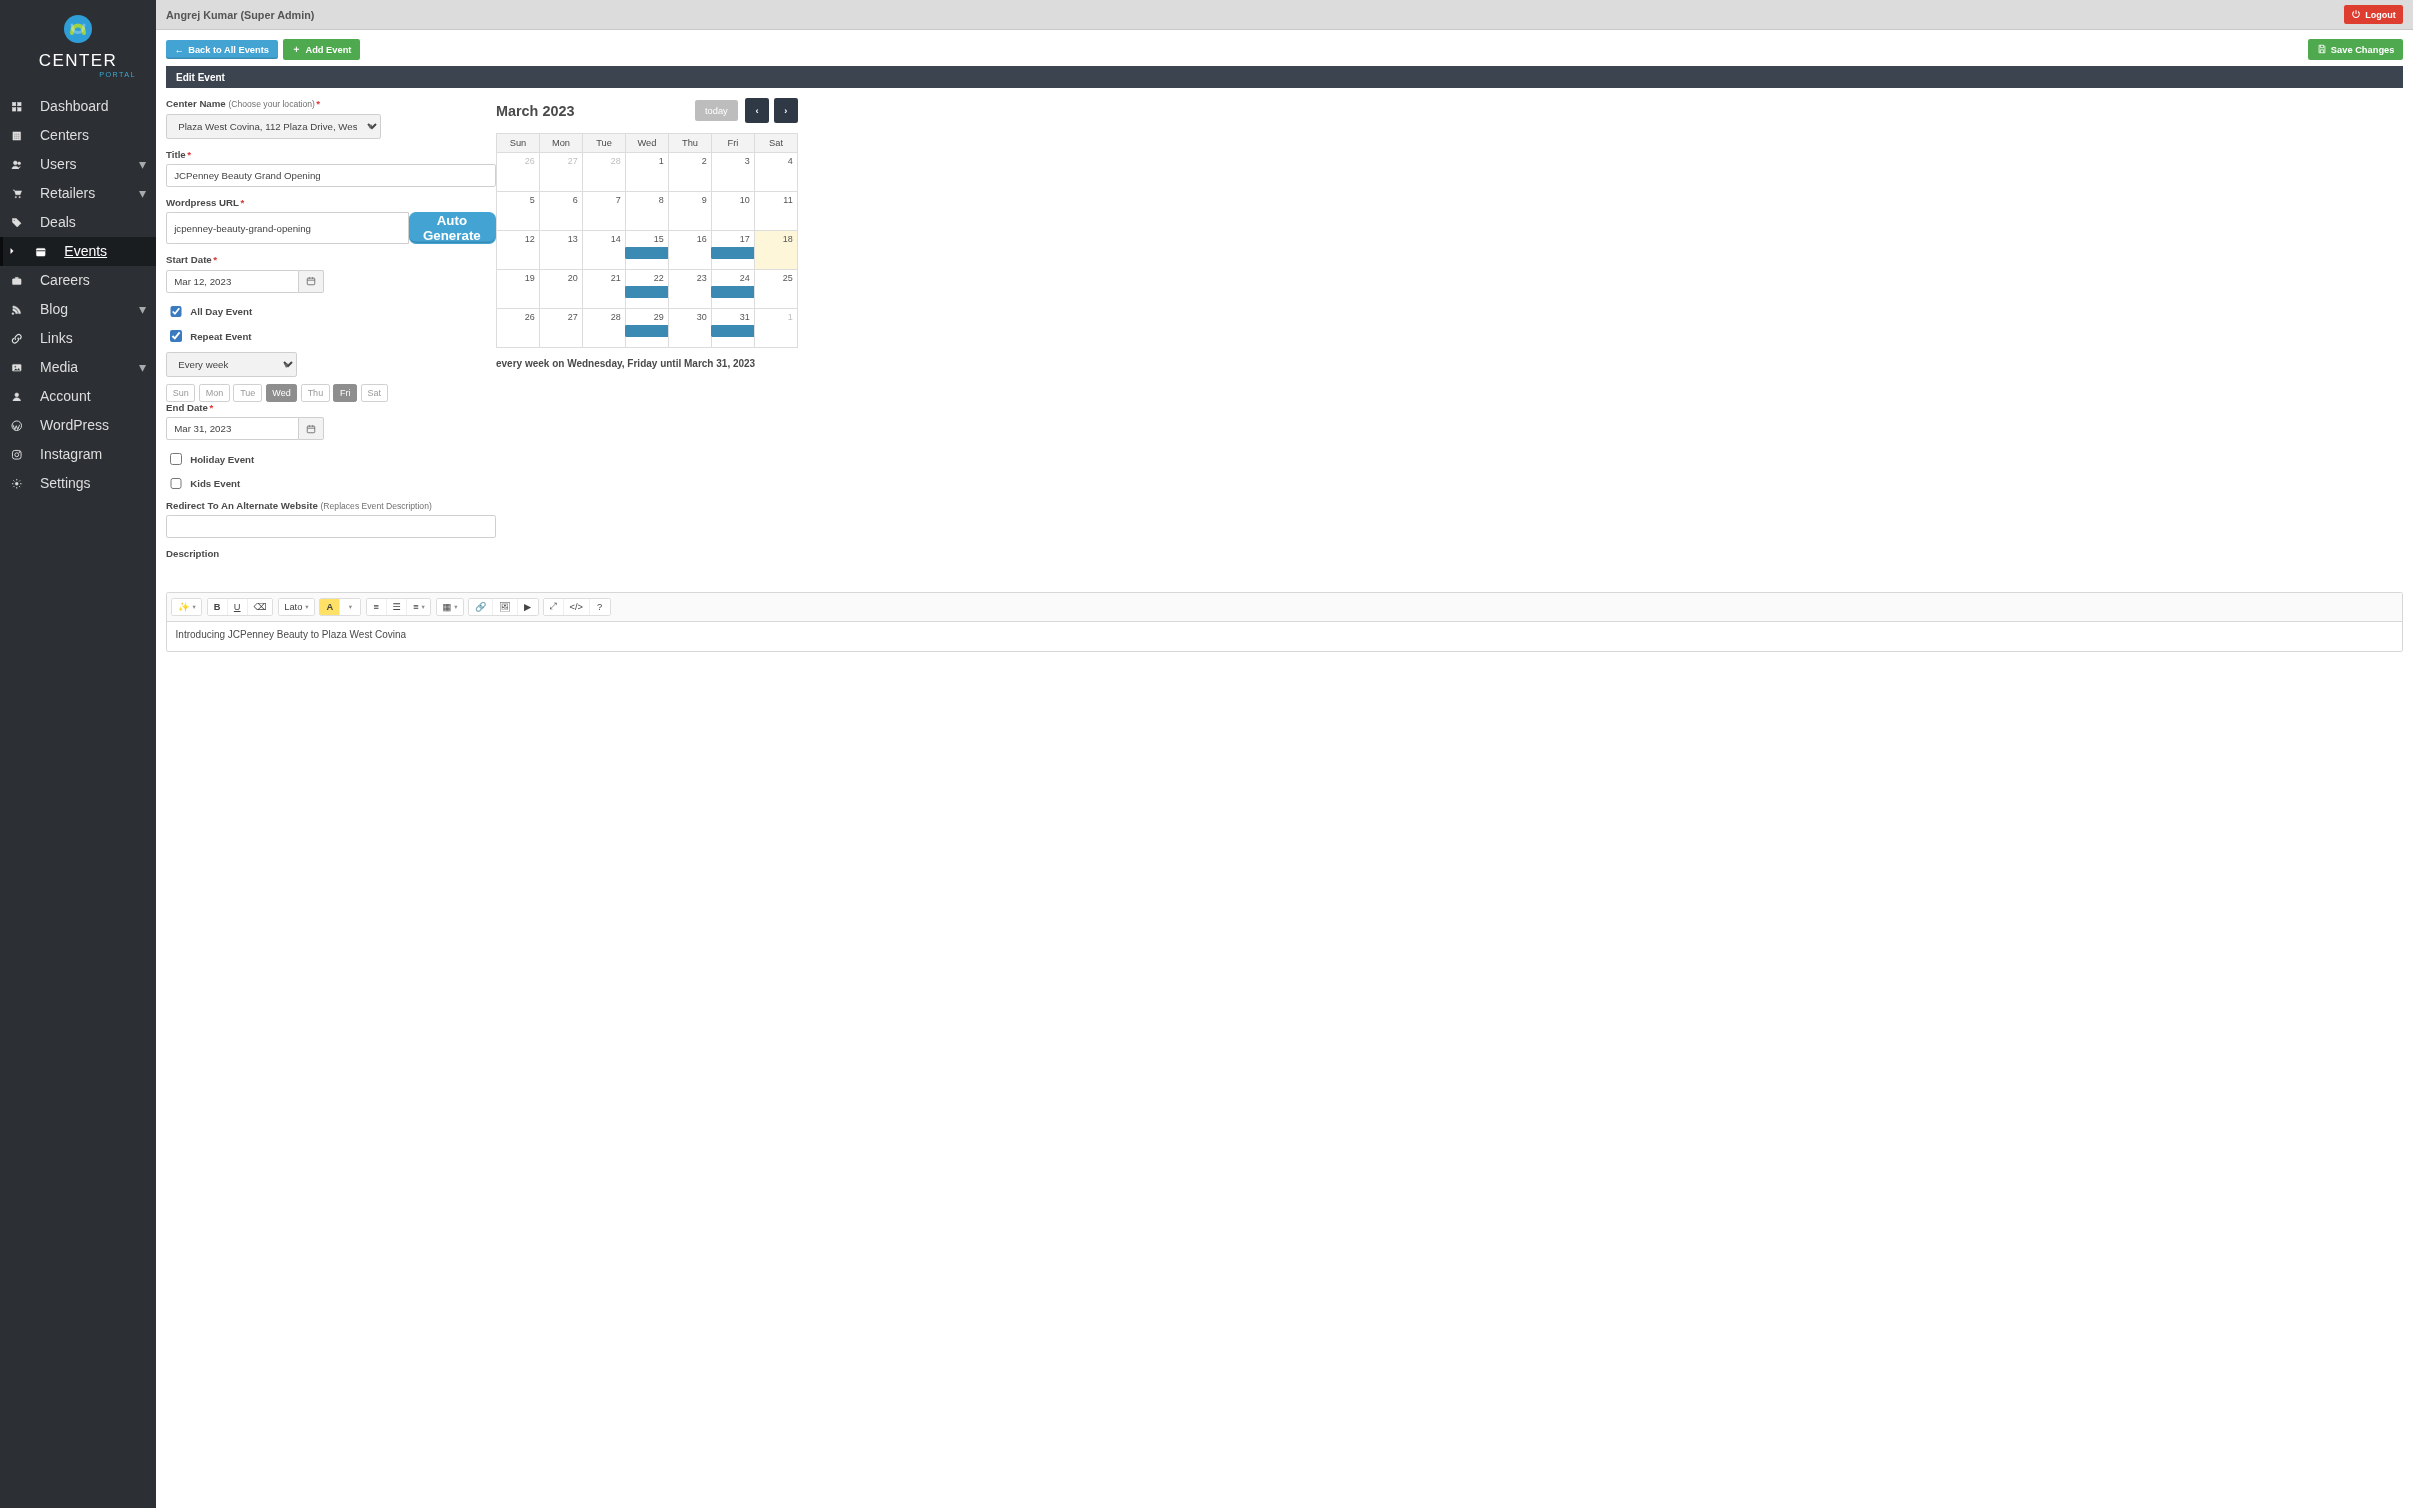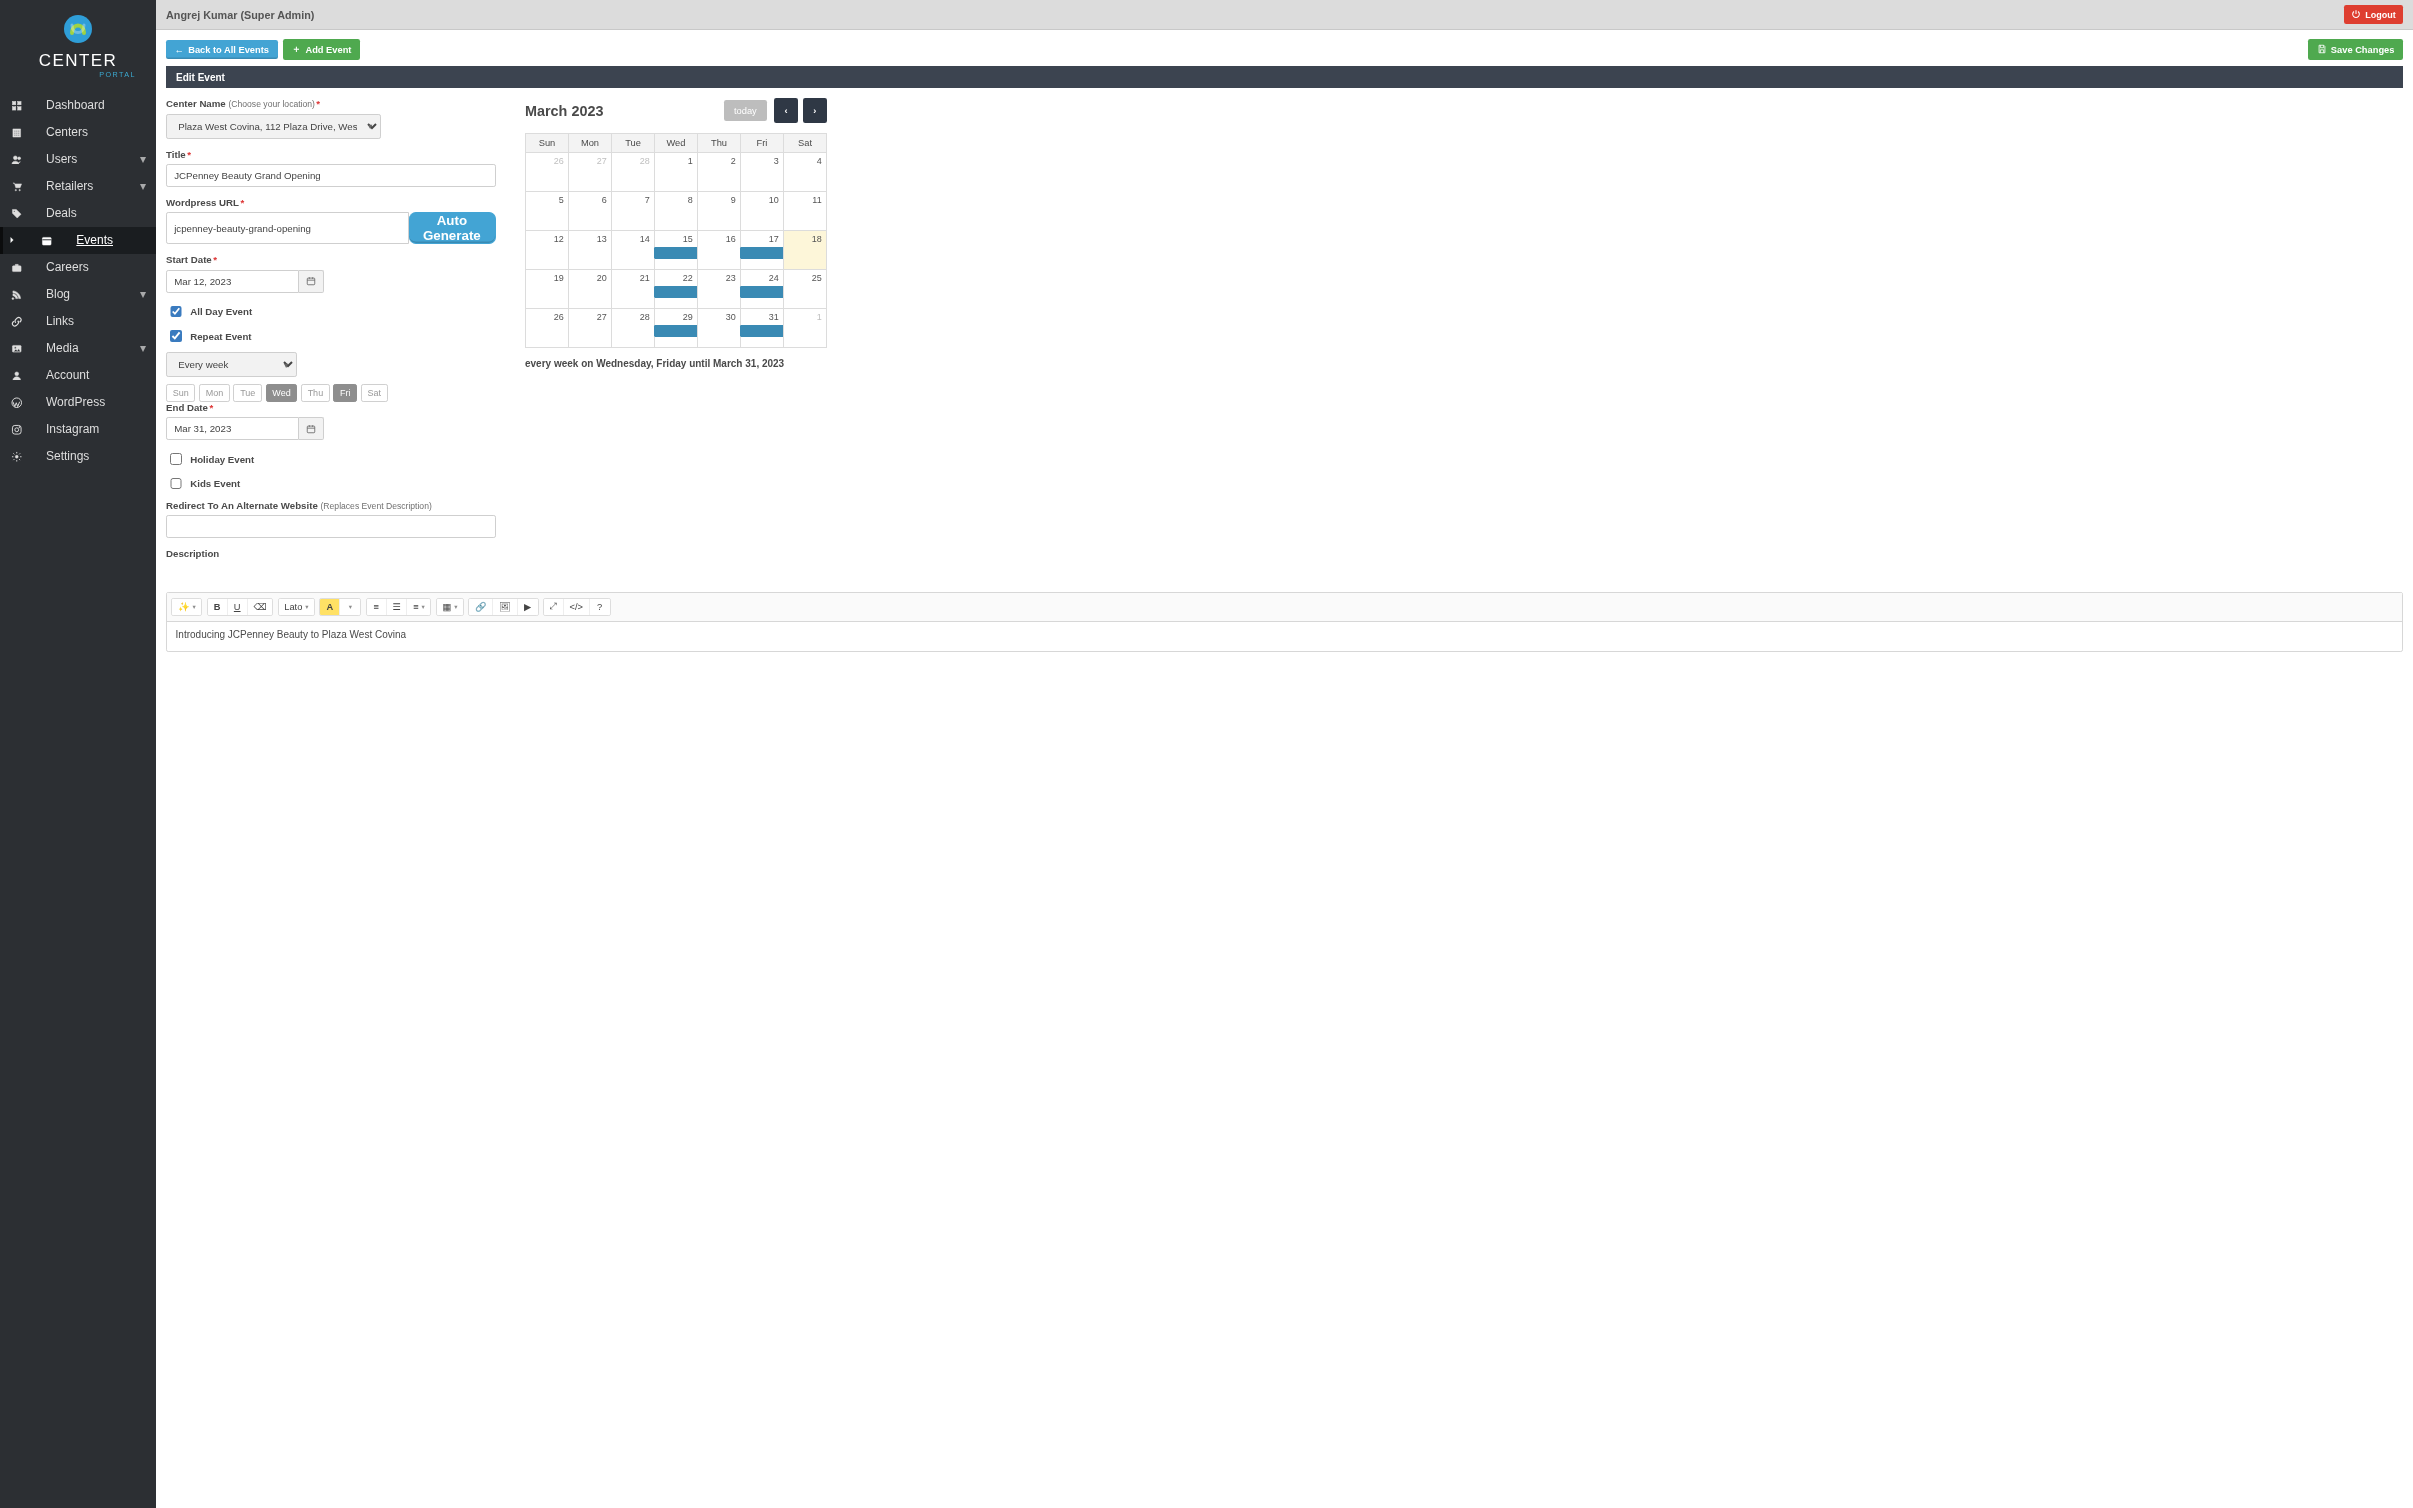--- a/index.html
+++ b/index.html
@@ -26,21 +26,21 @@
   body { display:flex; min-height:100vh; }
 
   
   .sidebar { width:156px; flex:none; background:var(--sidebar-bg); color:var(--sidebar-text); display:flex; flex-direction:column; }
   .brand { text-align:center; padding:13px 7.2px 7.2px; }
   .brand-mark svg { width:32px; height:32px; }
   .brand-word { font-size:17px; letter-spacing:1.4px; font-weight:300; color:#fff; margin-top:4.3px; }
   .brand-sub { font-size:7.2px; letter-spacing:1.4px; color:var(--brand-blue); text-align:right; padding-right:13px; margin-top:-1.4px; }
   .nav { list-style:none; margin:5.7px 0 0; padding:0; }
   .nav li { position:relative; }
-  .nav a { display:flex; align-items:center; gap:23px; padding:6.5px 10px; color:var(--sidebar-text); text-decoration:none; font-size:12px; }
+  .nav a { display:flex; align-items:center; gap:17px; padding:6.5px 10px; color:var(--sidebar-text); text-decoration:none; font-size:14px; }
   .nav li.active { background:var(--sidebar-active); }
   .nav li.active::before { content:""; position:absolute; left:0; top:0; bottom:0; width:2.9px; background:#0b0c0d; }
   .nav li.active a { color:#fff;text-decoration:underline; }
   .nav .caret { margin-left:auto; opacity:.7; }
   .nav .ico { width:13px; display:inline-flex; justify-content:center; }
   .nav li.active .ico.indent { margin-left:-4.3px; margin-right:-1.4px; }
 
   
   .main { flex:1; display:flex; flex-direction:column; min-width:0; }
   .topbar { background:var(--header-bg); border-bottom:0.7px solid #c8c8c8; padding:5px 10px; display:flex; align-items:center; }
@@ -52,21 +52,21 @@
   .btn-green { background:var(--btn-green); }
   .btn-nav-dark { background:var(--nav-dark); color:#fff; width:24.4px; height:24.4px; justify-content:center; }
   .btn-today { background:#bdbdbd; color:#fff; font-weight:400; padding:5.7px 10px; }
   .btn-sm { padding:3.6px 7.2px; font-size:9px; }
 
   .toolbar { padding:8.6px 10px 5.7px; display:flex; gap:5.7px; align-items:center; }
   .toolbar .spacer { flex:1; }
 
   .panel-header { background:var(--panel-dark); color:#fff; padding:5.7px 10px; font-weight:600; margin:0 10px; font-size:10px;}
 
-  .content { display:flex; gap:29px; padding:10px 10px 29px; }
+  .content { display:flex; padding:10px 10px 29px; }
   .col-form { width:330px; flex:none; }
   .col-cal  { flex:1; min-width:0; max-width:302px; }
 
   .form-group { margin-bottom:10px; }
   .form-group label { display:block; font-weight:600; font-size:9.7px; margin-bottom:4.3px; }
   .form-group label .hint { font-weight:400; font-size:8.6px; color:#707070; }
   .req { color:#d33; margin-left:1.4px; }
   .input, select.input, textarea.input {
     width:100%; border:0.7px solid #cfcfcf; border-radius:2.2px; padding:5px 7.2px; font-size:9.7px; background:#fff; color:#444;
   }

